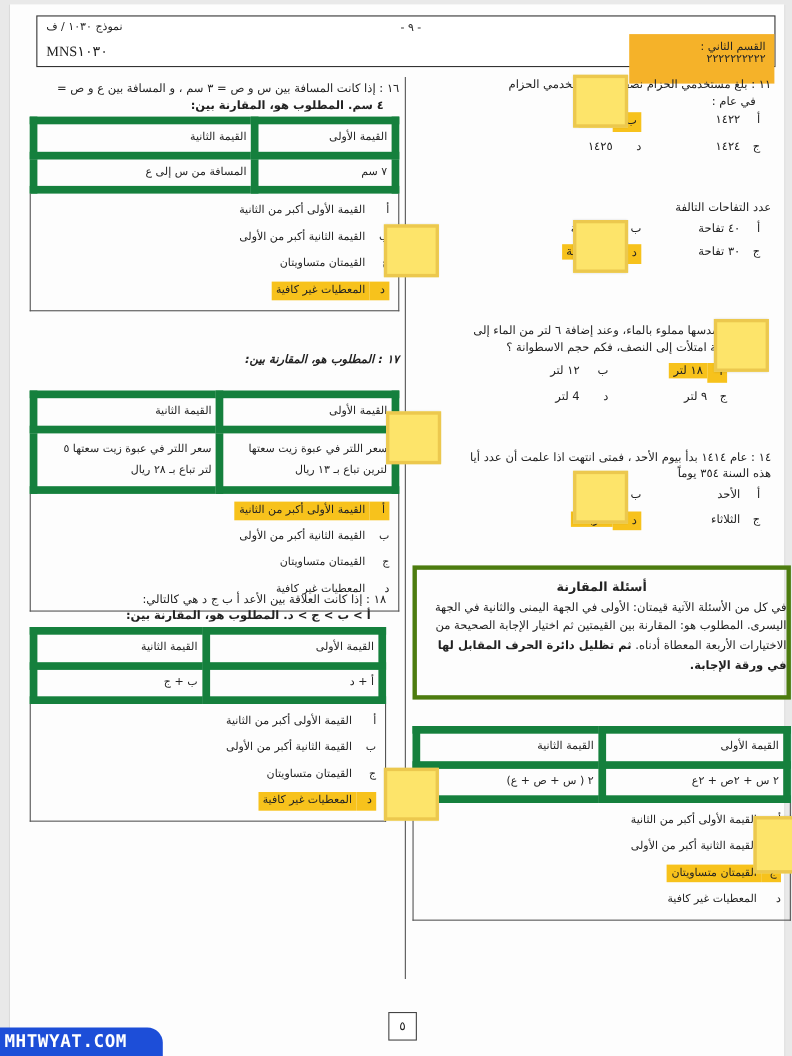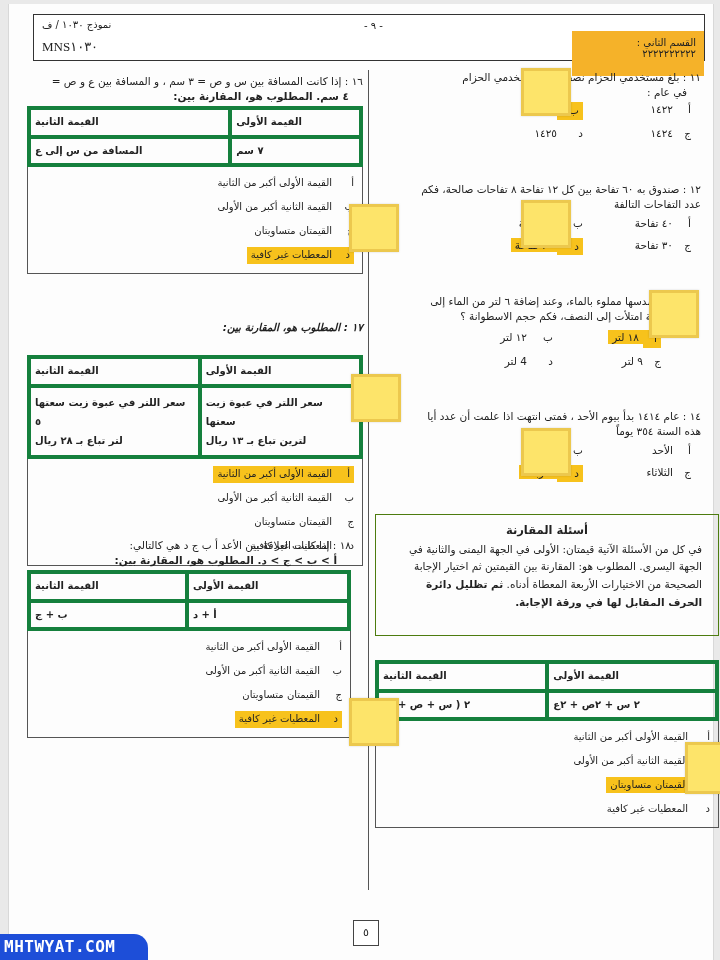--- a/index.html
+++ b/index.html
@@ -27,29 +27,29 @@
 
   .col { position: absolute; direction: rtl; font-size: 10.5px; line-height: 1.45; }
   .q-text { text-align: right; }
   .q-bold { font-weight: bold; }
   .opts { display: grid; grid-template-columns: 18px 90px 26px 80px; row-gap: 6px; margin-top: 6px; margin-right: 10px; }
   .opts span { font-size: 10.5px; }
   .hl { background: #f7c21c; padding: 1px 4px; }
   .sticky { position: absolute; width: 50px; height: 48px; background: #fde46a; border: 3px solid #ecc84e; box-shadow: 0 0 2px rgba(0,0,0,0.15); }
 
   table.cmp { border-collapse: collapse; width: 100%; font-size: 10px; direction: rtl; }
-  table.cmp td { border: 4px solid #15803d; text-align: left; padding: 5px 4px; height: 26px; font-weight: bold; }
+  table.cmp td { border: 7px solid #15803d; text-align: right; padding: 5px 4px; height: 26px; }
   .answers { border: 1px solid #555; border-top: none; padding: 4px 8px 6px 8px; }
   .ans { display: flex; align-items: center; height: 24px; font-size: 10px; }
   .ans .letter { width: 18px; }
   .ans .txt { padding: 1px 4px; }
 
   .infobox {
     position: absolute; left: 366px; top: 510px; width: 344px; height: 122px;
-    border: 1px solid #4d7c0f; padding: 6px 16px; direction: rtl; font-size: 10.5px; line-height: 1.7;
+    border: 4px solid #4d7c0f; padding: 6px 0; direction: rtl; font-size: 10.5px; line-height: 1.7;
   }
   .infobox .title { text-align: center; font-weight: bold; font-size: 11.5px; }
   .infobox b { font-weight: bold; }
 
   .footer-num {
     position: absolute; left: 344px; top: 916px; width: 26px; height: 26px; border: 1px solid #444;
     text-align: center; font-size: 11px; line-height: 24px; background: #fff;
   }
   .watermark {
     position: absolute; left: 0; top: 934px; width: 148px; height: 26px; background: #1d4ed8;
@@ -81,21 +81,20 @@
       <span><span class="hl">١٤٢٣</span></span>
       <span>ج</span>
       <span>١٤٢٤</span>
       <span>د</span>
       <span>١٤٢٥</span>
     </div>
   </div>
   <div class="sticky" style="left:512px; top:64px;"></div>
 
   <div class="col" style="left:362px; top:178px; width:330px;">
-    <div class="q-text">١٢ : صندوق به ٦٠ تفاحة بين كل ١٢ تفاحة ٨ تفاحات صالحة، فكم</div>
     <div class="q-text">عدد التفاحات التالفة</div>
     <div class="opts" style="margin-top:4px;">
       <span>أ</span>
       <span>٤٠ تفاحة</span>
       <span>ب</span>
       <span>٣٦ تفاحة</span>
       <span>ج</span>
       <span>٣٠ تفاحة</span>
       <span class="hl">د</span>
       <span><span class="hl">٢٠ تفاحة</span></span>

